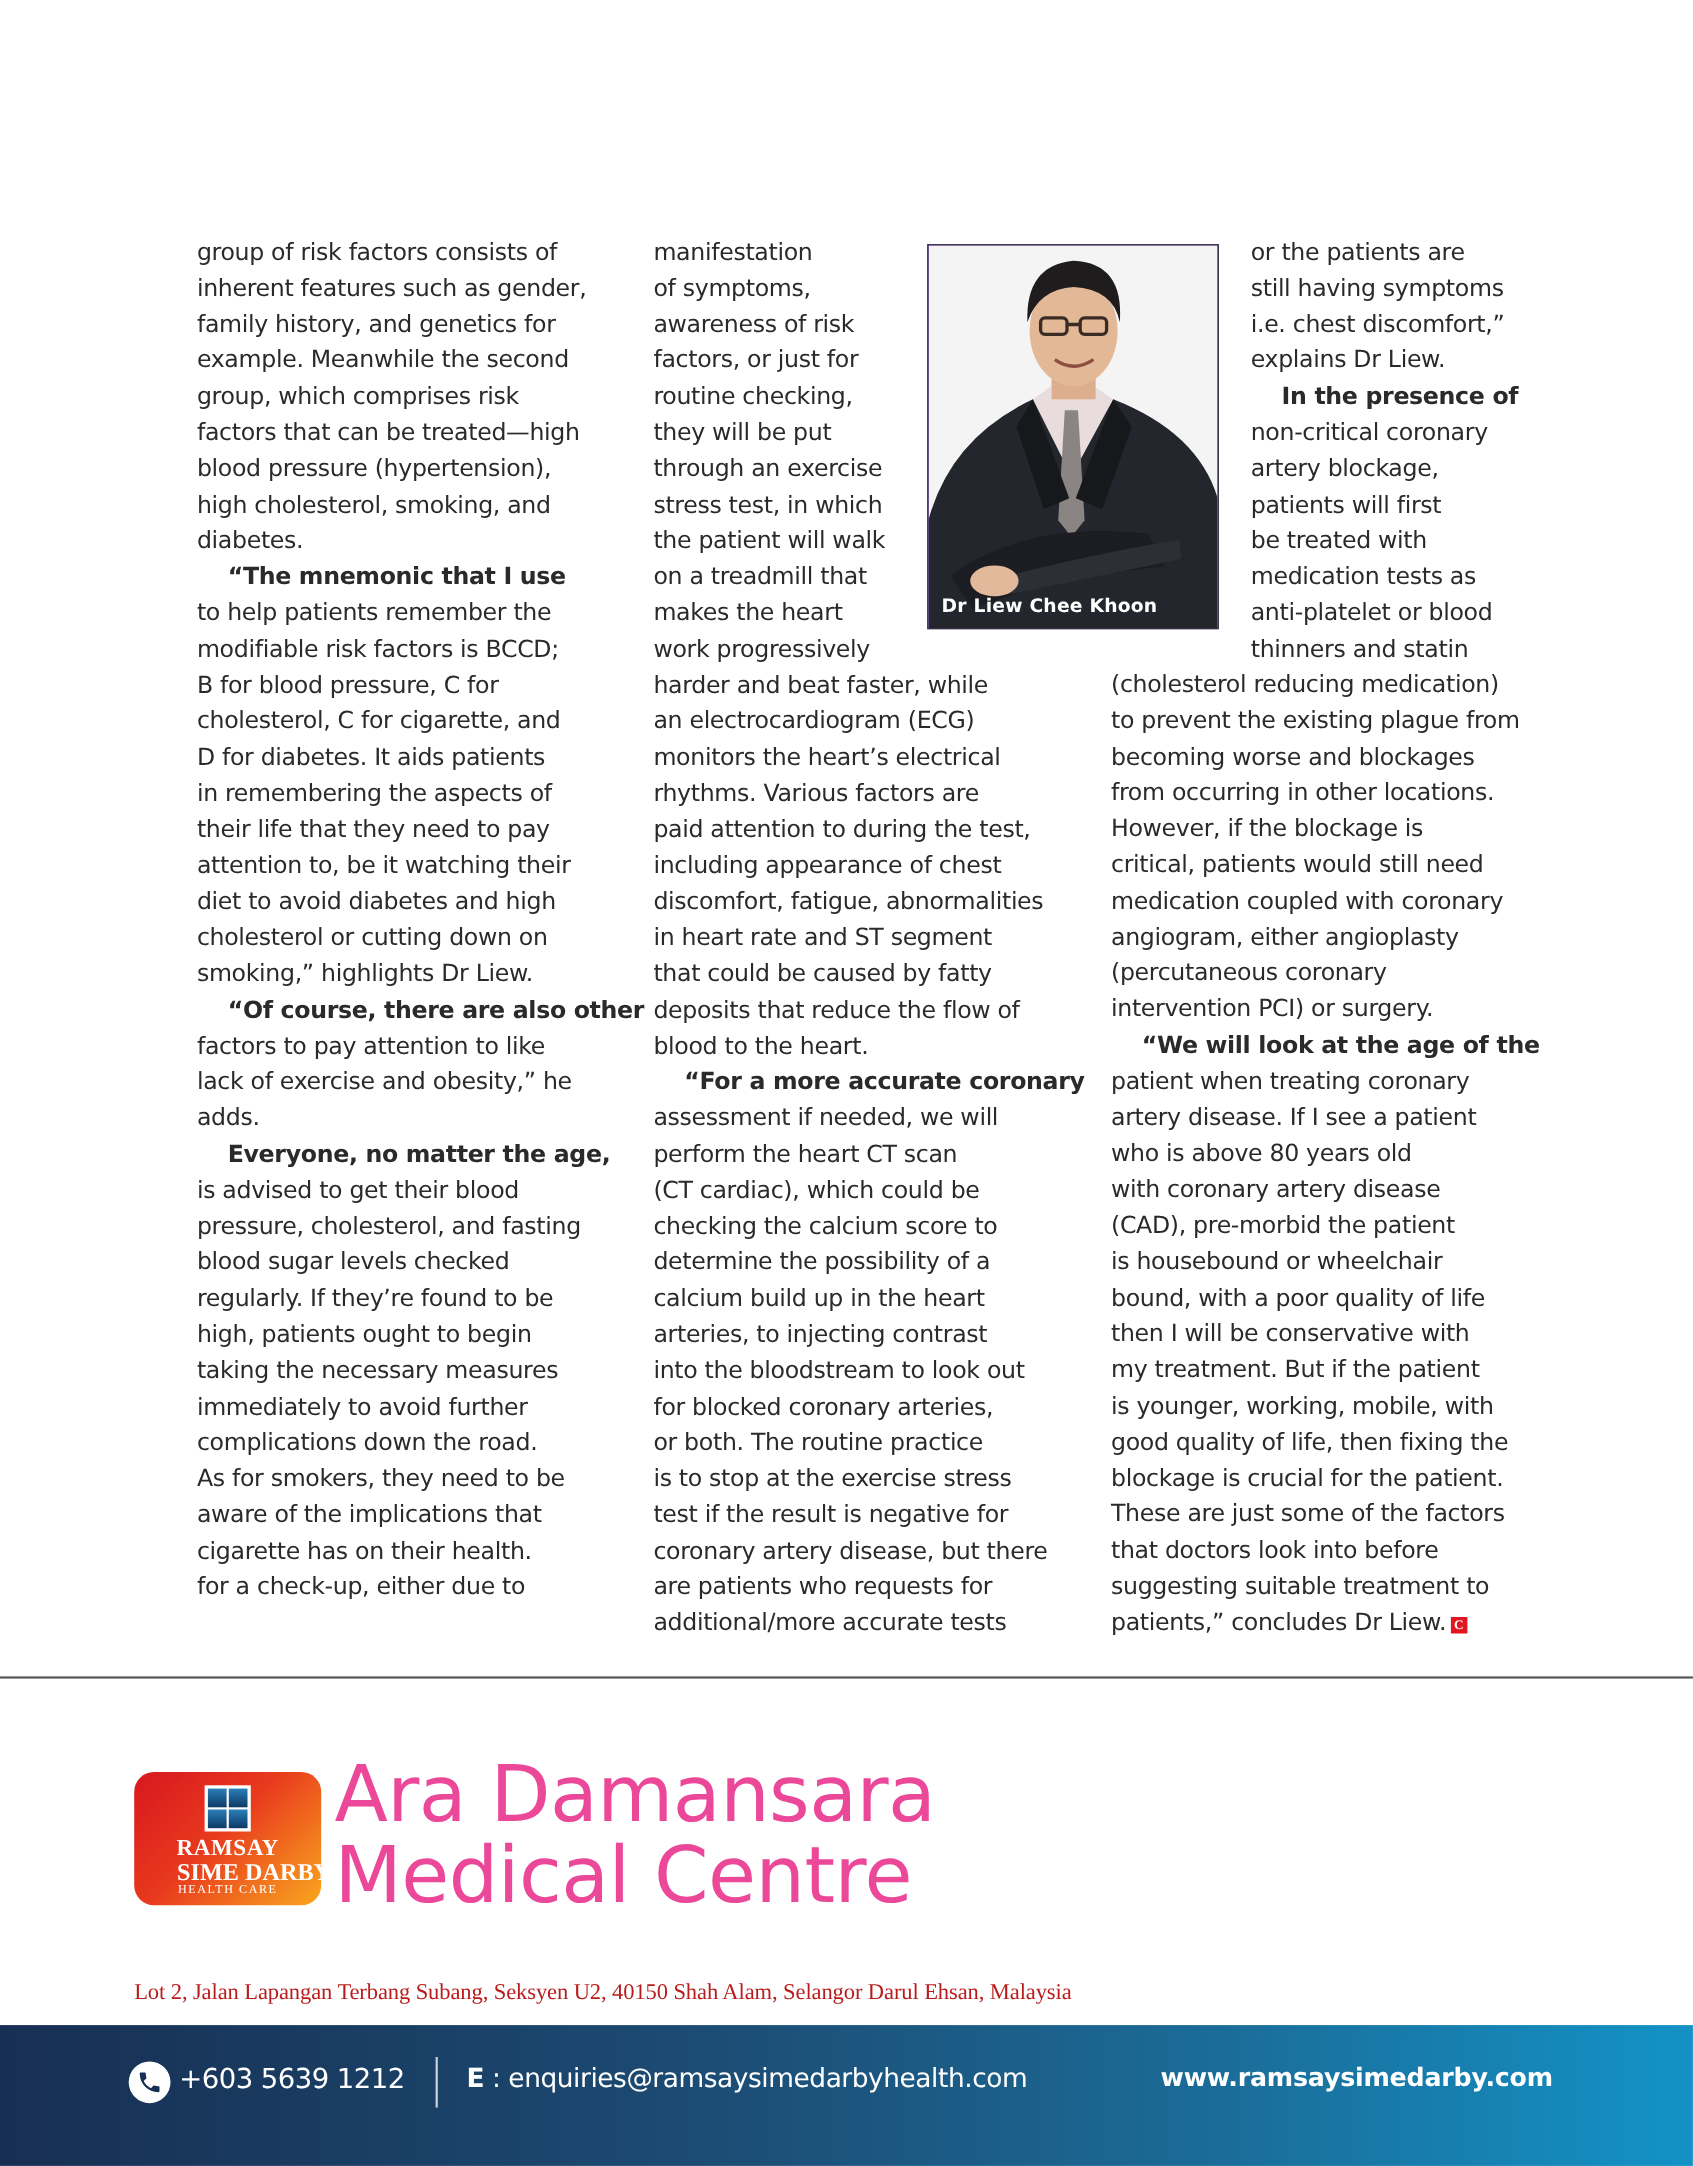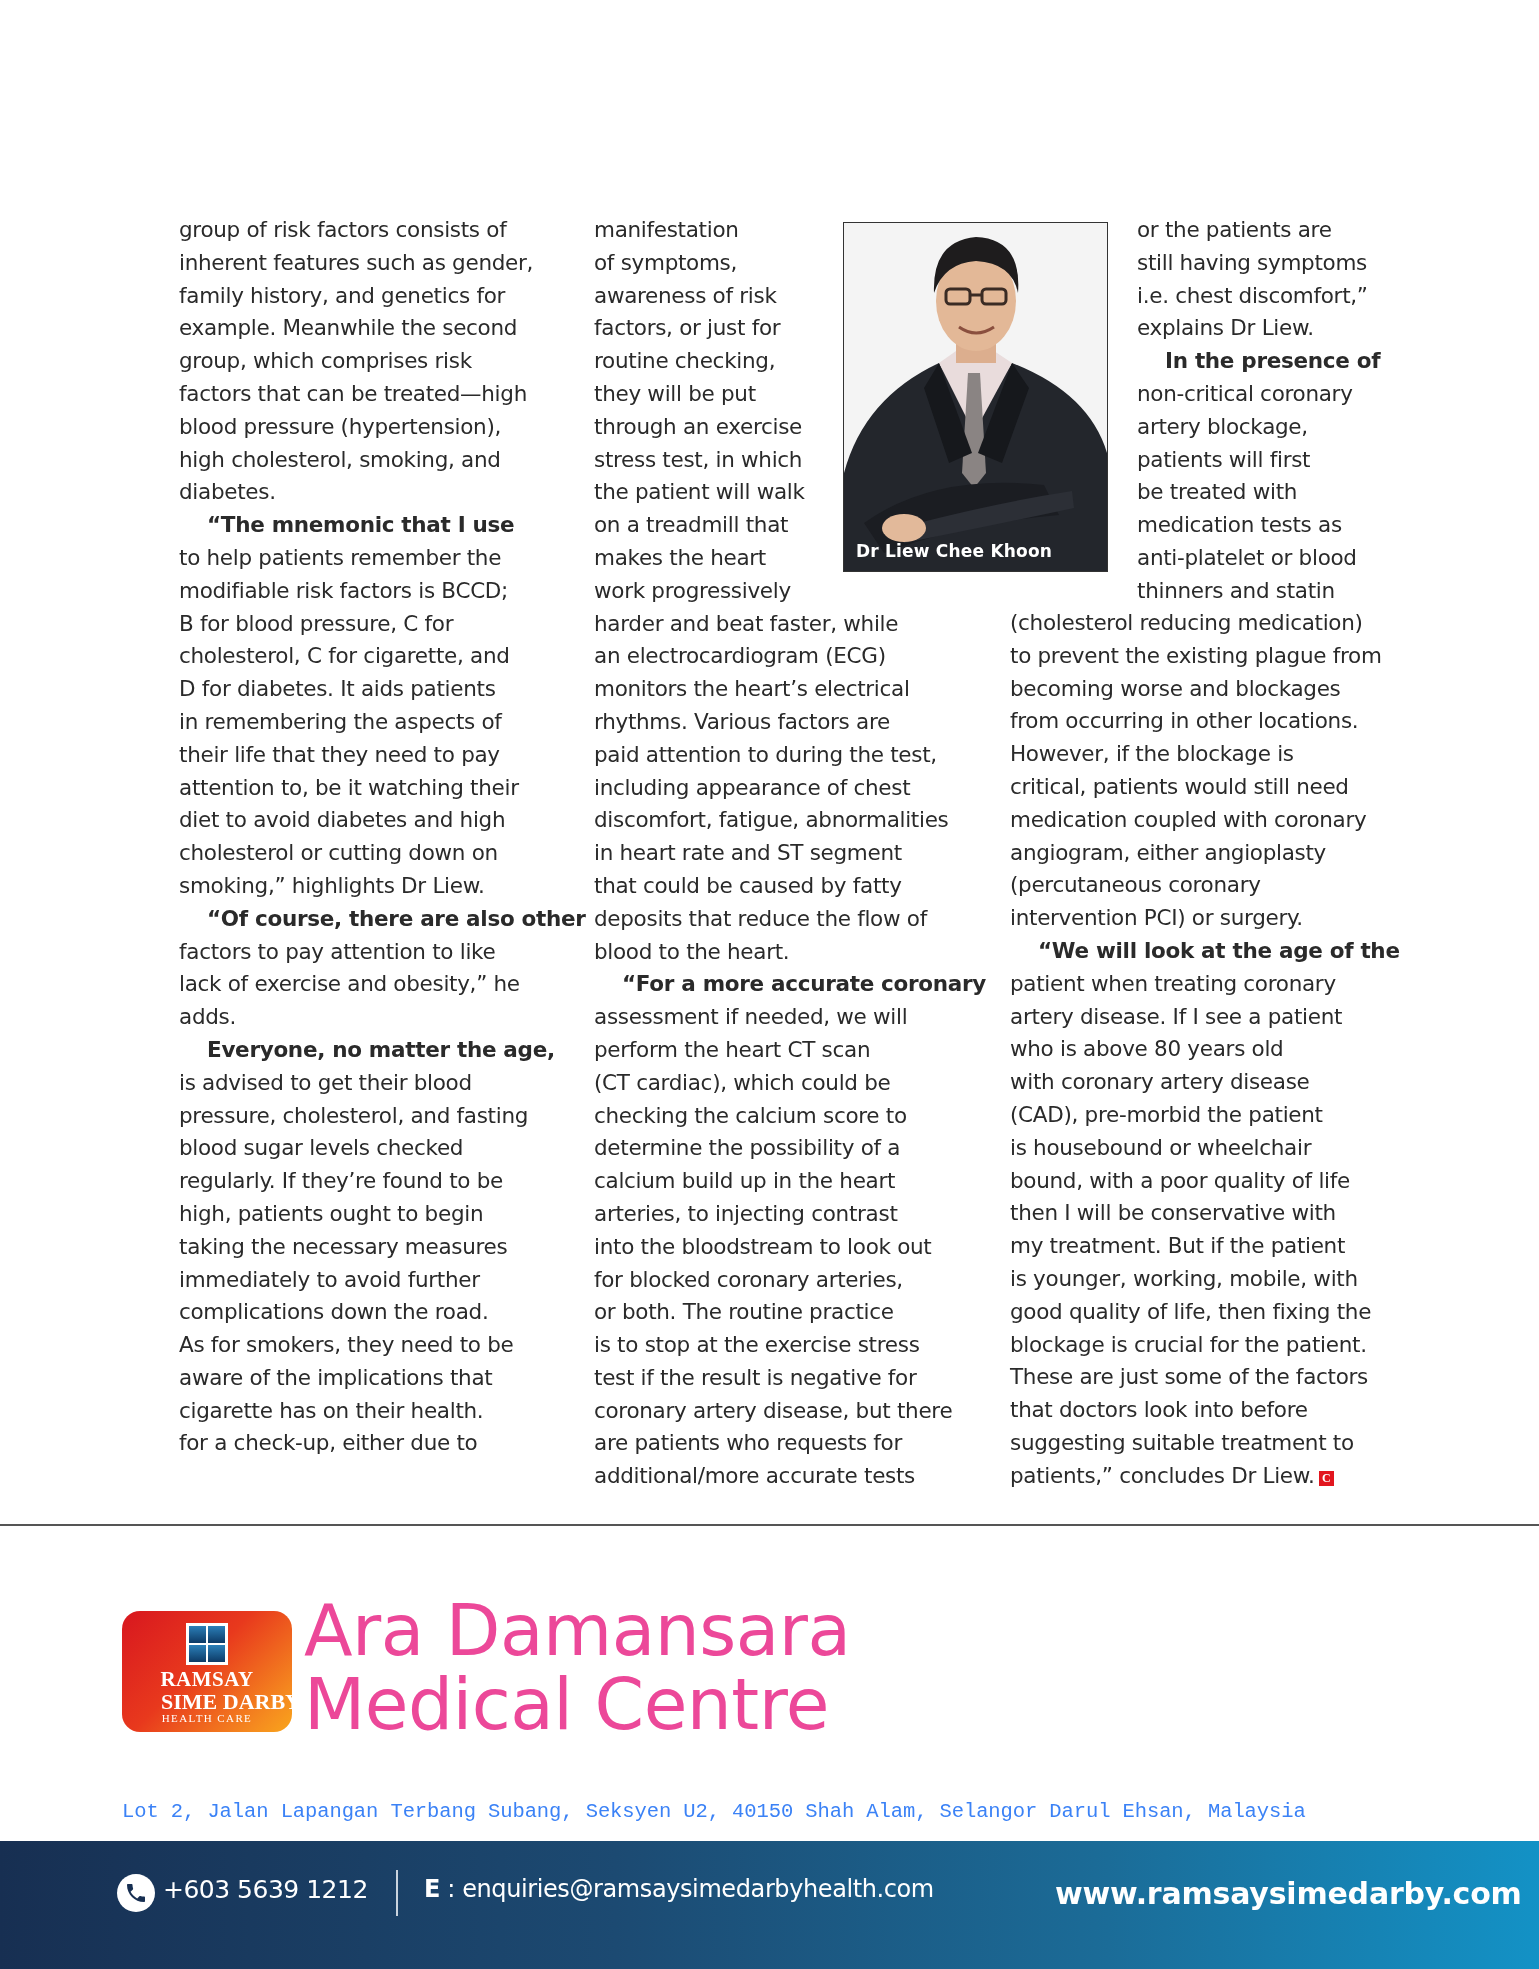--- a/index.html
+++ b/index.html
@@ -17,29 +17,29 @@
   .endmark{display:inline-block;width:15px;height:15px;background:#e2161e;color:#fff;font-size:12px;line-height:15px;text-align:center;font-weight:bold;vertical-align:1px;margin-left:4px;font-family:"Liberation Serif",serif;}
   .sep{position:absolute;left:0;top:1524px;width:1539px;height:2px;background:#555;}
   .logo{position:absolute;left:122px;top:1611px;width:170px;height:121px;border-radius:18px;background:linear-gradient(135deg,#d8171f 0%,#e8391d 45%,#f58a1f 85%,#f9a51c 100%);overflow:hidden;}
   .logo .win{position:absolute;left:64px;top:12px;width:42px;height:42px;background:#fff;}
   .logo .win i{position:absolute;width:17px;height:17px;background:linear-gradient(180deg,#2b7fb8,#0d3a66);}
   .logo .t1,.logo .t2,.logo .t3{position:absolute;left:0;width:170px;text-align:center;color:#fff;font-family:"Liberation Serif",serif;font-weight:bold;}
   .logo .t1{top:56px;font-size:21px;letter-spacing:0.5px;}
   .logo .t2{top:78px;font-size:22px;padding-left:24px;}
   .logo .t3{top:101px;font-size:11px;letter-spacing:1.4px;font-weight:normal;}
   .title{position:absolute;left:304px;top:1594px;color:#ec4899;font-family:"DejaVu Sans",sans-serif;font-size:71px;line-height:74px;letter-spacing:-0.5px;}
-  .address{position:absolute;left:122px;top:1800px;color:#3b82f6;font-family:Liberation Mono, monospace;font-size:20.5px;letter-spacing:-0.1px;}
+  .address{position:absolute;left:122px;top:1800px;color:#b91c1c;font-family:Liberation Serif, serif;font-size:20.5px;letter-spacing:-0.1px;}
   .band{position:absolute;left:0;top:1841px;width:1539px;height:128px;background:linear-gradient(90deg,#172f52 0%,#1c4a72 40%,#1b6c98 72%,#1392c6 100%);}
   .phone-ico{position:absolute;left:117px;top:1874px;width:38px;height:38px;border-radius:50%;background:#fff;}
   .phone-ico svg{position:absolute;left:7px;top:7px;}
   .phone{position:absolute;left:163px;top:1875px;color:#fff;font-family:"DejaVu Sans",sans-serif;font-size:25px;letter-spacing:-0.5px;}
   .vdiv{position:absolute;left:396px;top:1870px;width:2px;height:46px;background:#c9d3de;}
   .email{position:absolute;left:424px;top:1875px;color:#fff;font-family:"DejaVu Sans",sans-serif;font-size:24px;letter-spacing:-0.4px;}
   .email b{font-weight:bold;}
-  .web{position:absolute;left:1055px;top:1876px;color:#fff;font-family:"DejaVu Sans",sans-serif;font-weight:bold;font-size:30px;letter-spacing:-0.2px;}
+  .web{position:absolute;left:1055px;top:1876px;color:#fff;font-family:"DejaVu Sans",sans-serif;font-weight:bold;font-size:23px;letter-spacing:-0.2px;}
 </style>
 </head>
 <body>
 
 <div id="col1" class="col">
     <span class="ln">group of risk factors consists of</span>
     <span class="ln">inherent features such as gender,</span>
     <span class="ln">family history, and genetics for</span>
     <span class="ln">example. Meanwhile the second</span>
     <span class="ln">group, which comprises risk</span>

